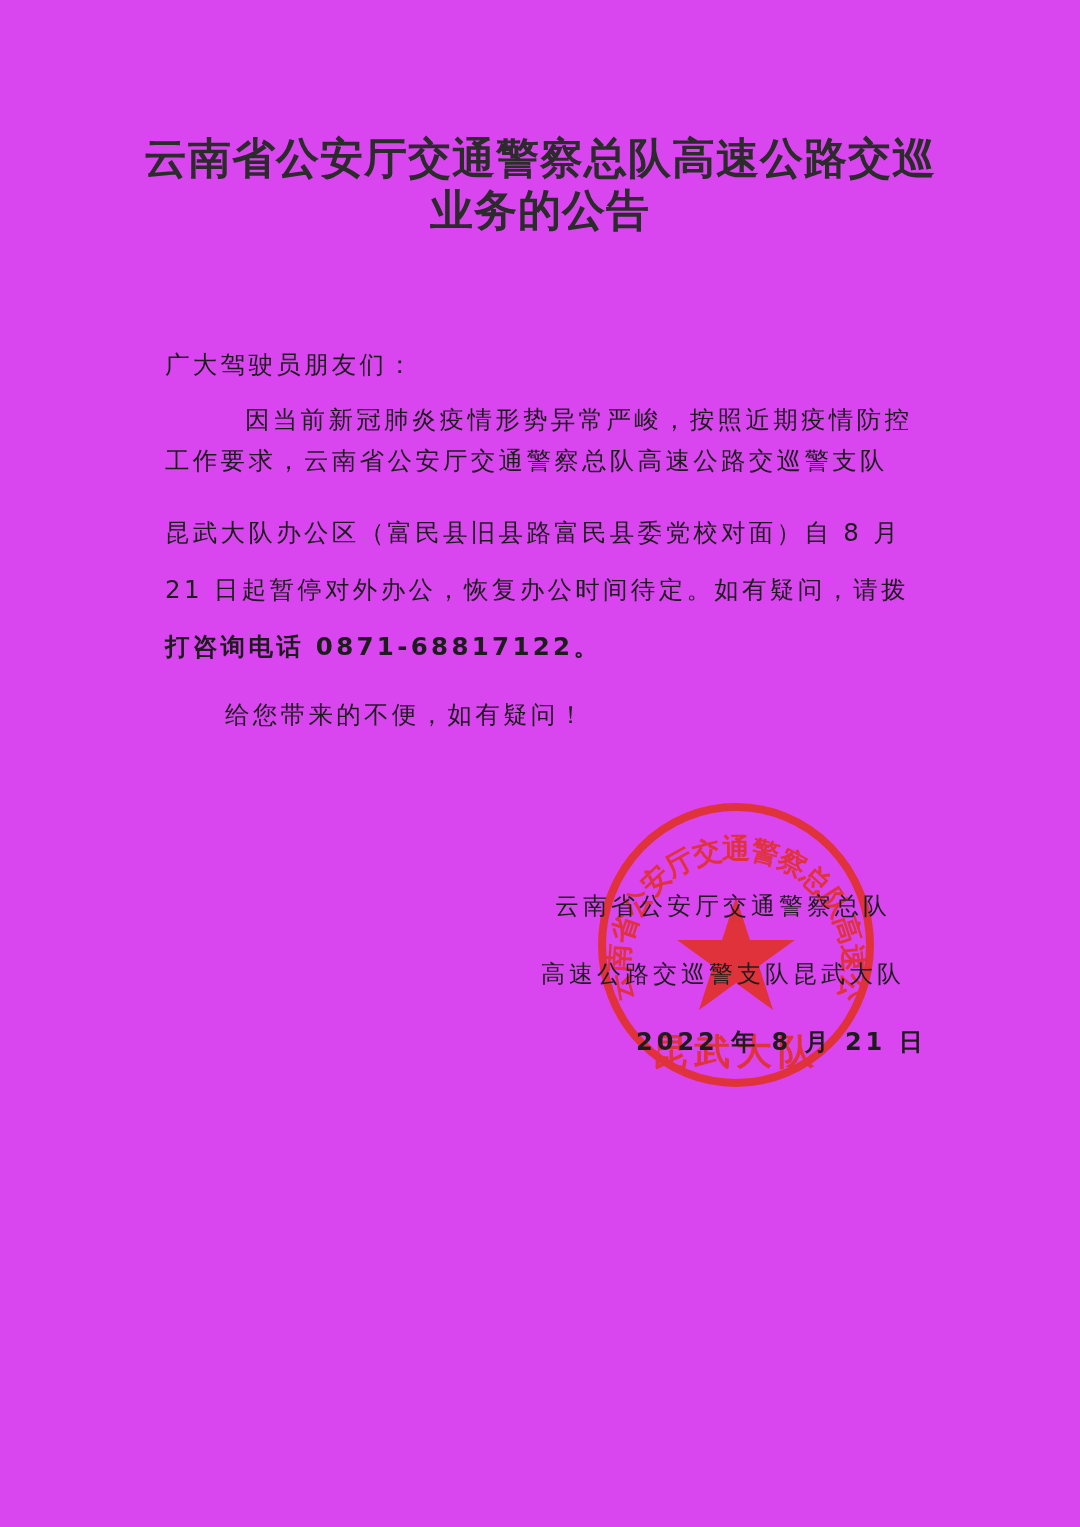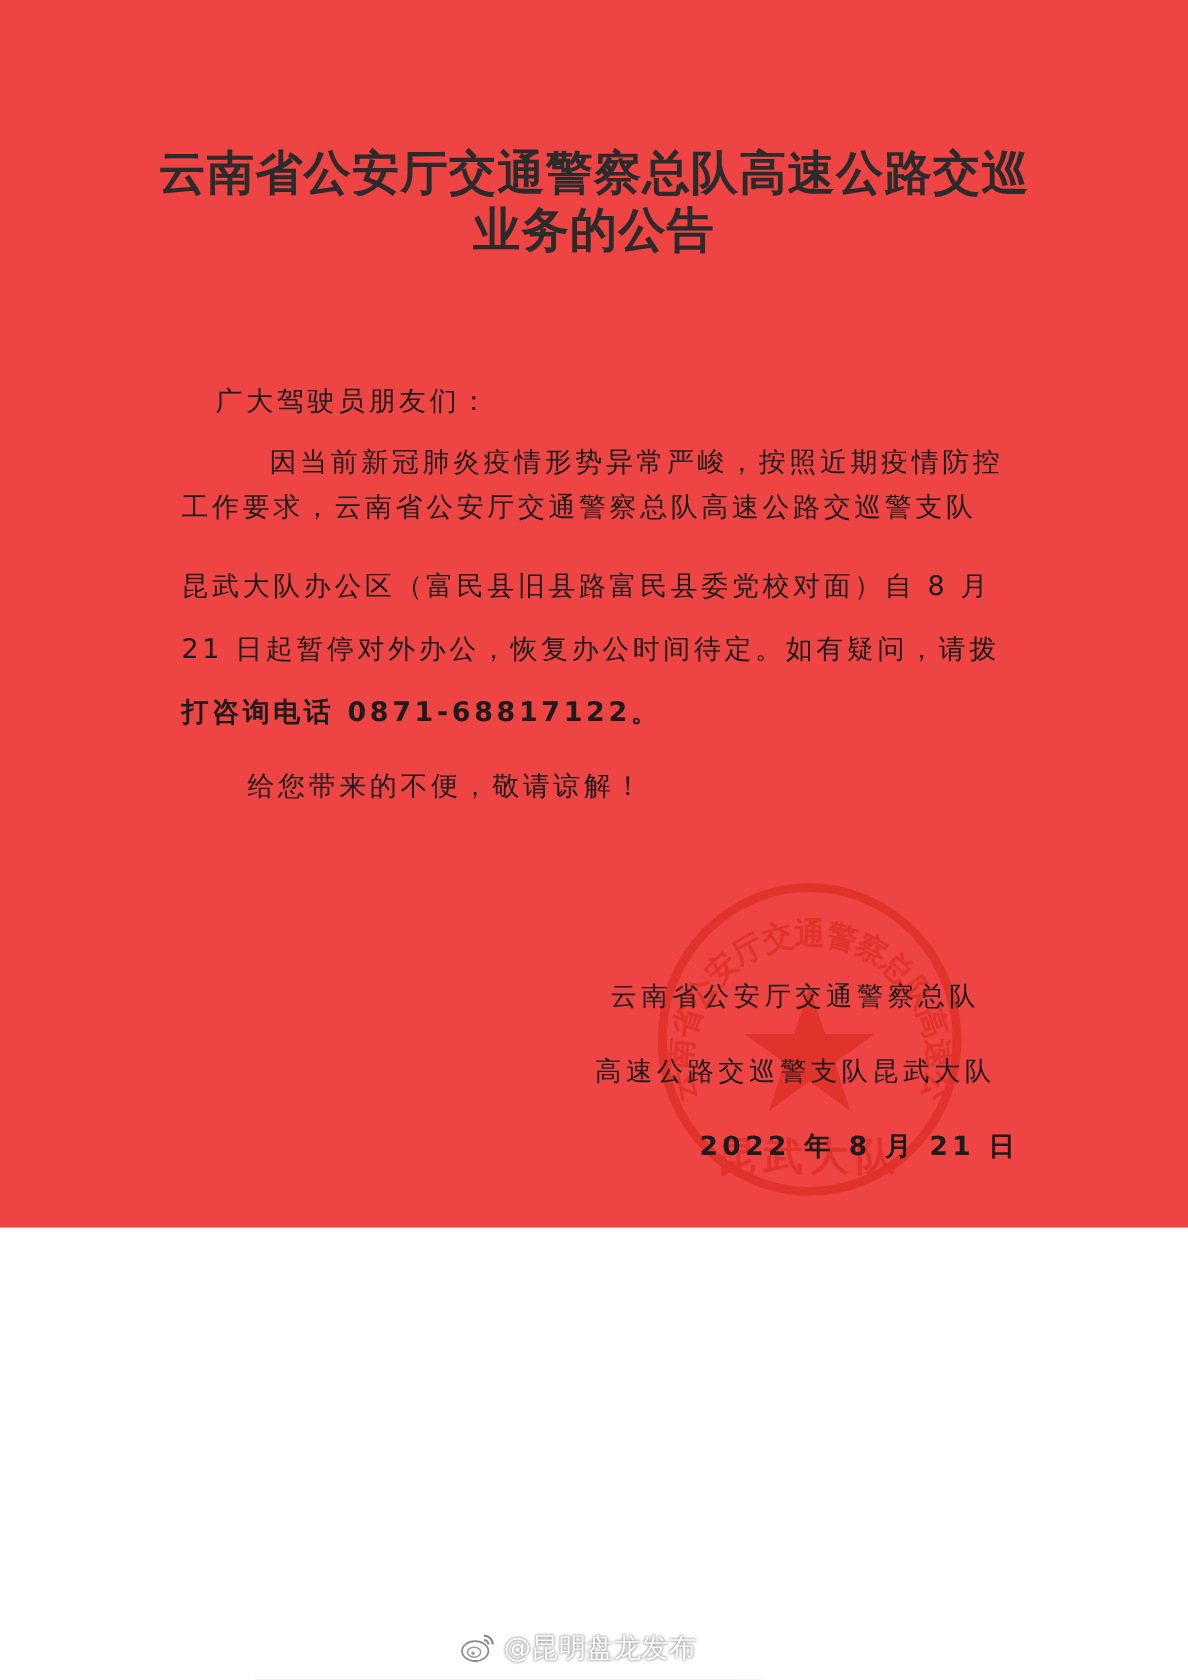--- a/index.html
+++ b/index.html
@@ -1,17 +1,17 @@
 <!DOCTYPE html>
 <html><head>
 <meta charset="utf-8">
 <style>
   html, body { margin: 0; padding: 0; background: #ffffff; }
   body { width: 1080px; height: 1527px; position: relative; overflow: hidden; }
-  .page { position: absolute; left: 0; top: 0; width: 1080px; height: 1116px; background: #ef4444; }
+  .page { position: absolute; left: 0; top: 0; width: 1080px; height: 1527px; background: #d946ef; }
   .title {
     position: absolute; left: 120px; width: 840px; top: 132px;
     text-align: center; font-family: "DejaVu Serif", serif; font-weight: bold;
     font-size: 43px; line-height: 52px; color: #2b2b2b; letter-spacing: 1px;
   }
   .title div { white-space: nowrap; }
   .body-text {
     position: absolute; left: 165px; width: 755px;
     font-family: "DejaVu Sans", sans-serif; font-size: 24.5px; color: #1c1c1c;
     letter-spacing: 3.3px; white-space: nowrap;
@@ -36,49 +36,39 @@
 <body>
 
 <div class="page">
 
   <div class="title">
     <div>云南省公安厅交通警察总队高速公路交巡</div>
     <div>业务的公告</div>
   </div>
 
   <div class="body-text" style="top:348px; height:400px;">
-    <div class="line" style="top:0px;margin-left:31px;">广大驾驶员朋友们：</div>
+    <div class="line" style="top:0px;">广大驾驶员朋友们：</div>
     <div class="line indent" style="top:55px;margin-left:20px;">因当前新冠肺炎疫情形势异常严峻，按照近期疫情防控</div>
     <div class="line" style="top:96px;">工作要求，云南省公安厅交通警察总队高速公路交巡警支队</div>
     <div class="line" style="top:168px;">昆武大队办公区（富民县旧县路富民县委党校对面）自 8 月</div>
     <div class="line" style="top:225px;text-align:center;">21 日起暂停对外办公，恢复办公时间待定。如有疑问，请拨</div>
     <div class="line" style="top:282px;font-weight:bold;">打咨询电话 0871-68817122。</div>
-    <div class="line indent" style="top:350px;">给您带来的不便，敬请谅解！</div>
+    <div class="line indent" style="top:350px;">给您带来的不便，如有疑问！</div>
   </div>
 
   <svg class="seal" viewBox="0 0 280 286">
     <defs>
       <path id="sealArc" d="M 40 205 A 108 108 0 1 1 240 205" fill="none"></path>
     </defs>
     <ellipse cx="140" cy="143" rx="134" ry="138" fill="none" stroke="#e0312b" stroke-width="8"></ellipse>
     <text font-family="DejaVu Serif, serif" font-size="28" font-weight="bold" fill="#e0312b" letter-spacing="-1">
       <textPath href="#sealArc" startOffset="2%">云南省公安厅交通警察总队高速公路交巡警支队</textPath>
     </text>
     <polygon points="140,95 154,138 199,138 163,164 177,208 140,181 103,208 117,164 81,138 126,138" fill="#e0312b"></polygon>
     <text x="140" y="262" text-anchor="middle" font-family="DejaVu Serif, serif" font-size="36" font-weight="bold" fill="#e0312b" letter-spacing="6">昆武大队</text>
   </svg>
 
   <div class="sign" style="left:541px; top:958px;">高速公路交巡警支队昆武大队</div>
   <div class="sign" style="left:555px; top:890px;">云南省公安厅交通警察总队</div>
   <div class="sign" style="left:636px; top:1026px;font-weight:bold;">2022 年 8 月 21 日</div>
 
-  <div class="watermark">
-    <svg class="wb-icon" viewBox="0 0 34 30">
-      <ellipse cx="14" cy="19" rx="12" ry="9" fill="#ffffff" stroke="#8a8a8a" stroke-width="1.6"></ellipse>
-      <ellipse cx="13" cy="20" rx="6" ry="4.5" fill="none" stroke="#9a9a9a" stroke-width="1.4"></ellipse>
-      <circle cx="12" cy="21" r="1.6" fill="#9a9a9a"></circle>
-      <path d="M 22 5 A 8 8 0 0 1 30 13" fill="none" stroke="#8a8a8a" stroke-width="2"></path>
-      <path d="M 22 9 A 4 4 0 0 1 26 13" fill="none" stroke="#8a8a8a" stroke-width="2"></path>
-    </svg>
-    <span>@昆明盘龙发布</span>
-  </div>
 
 </div>
 
 </body></html>

